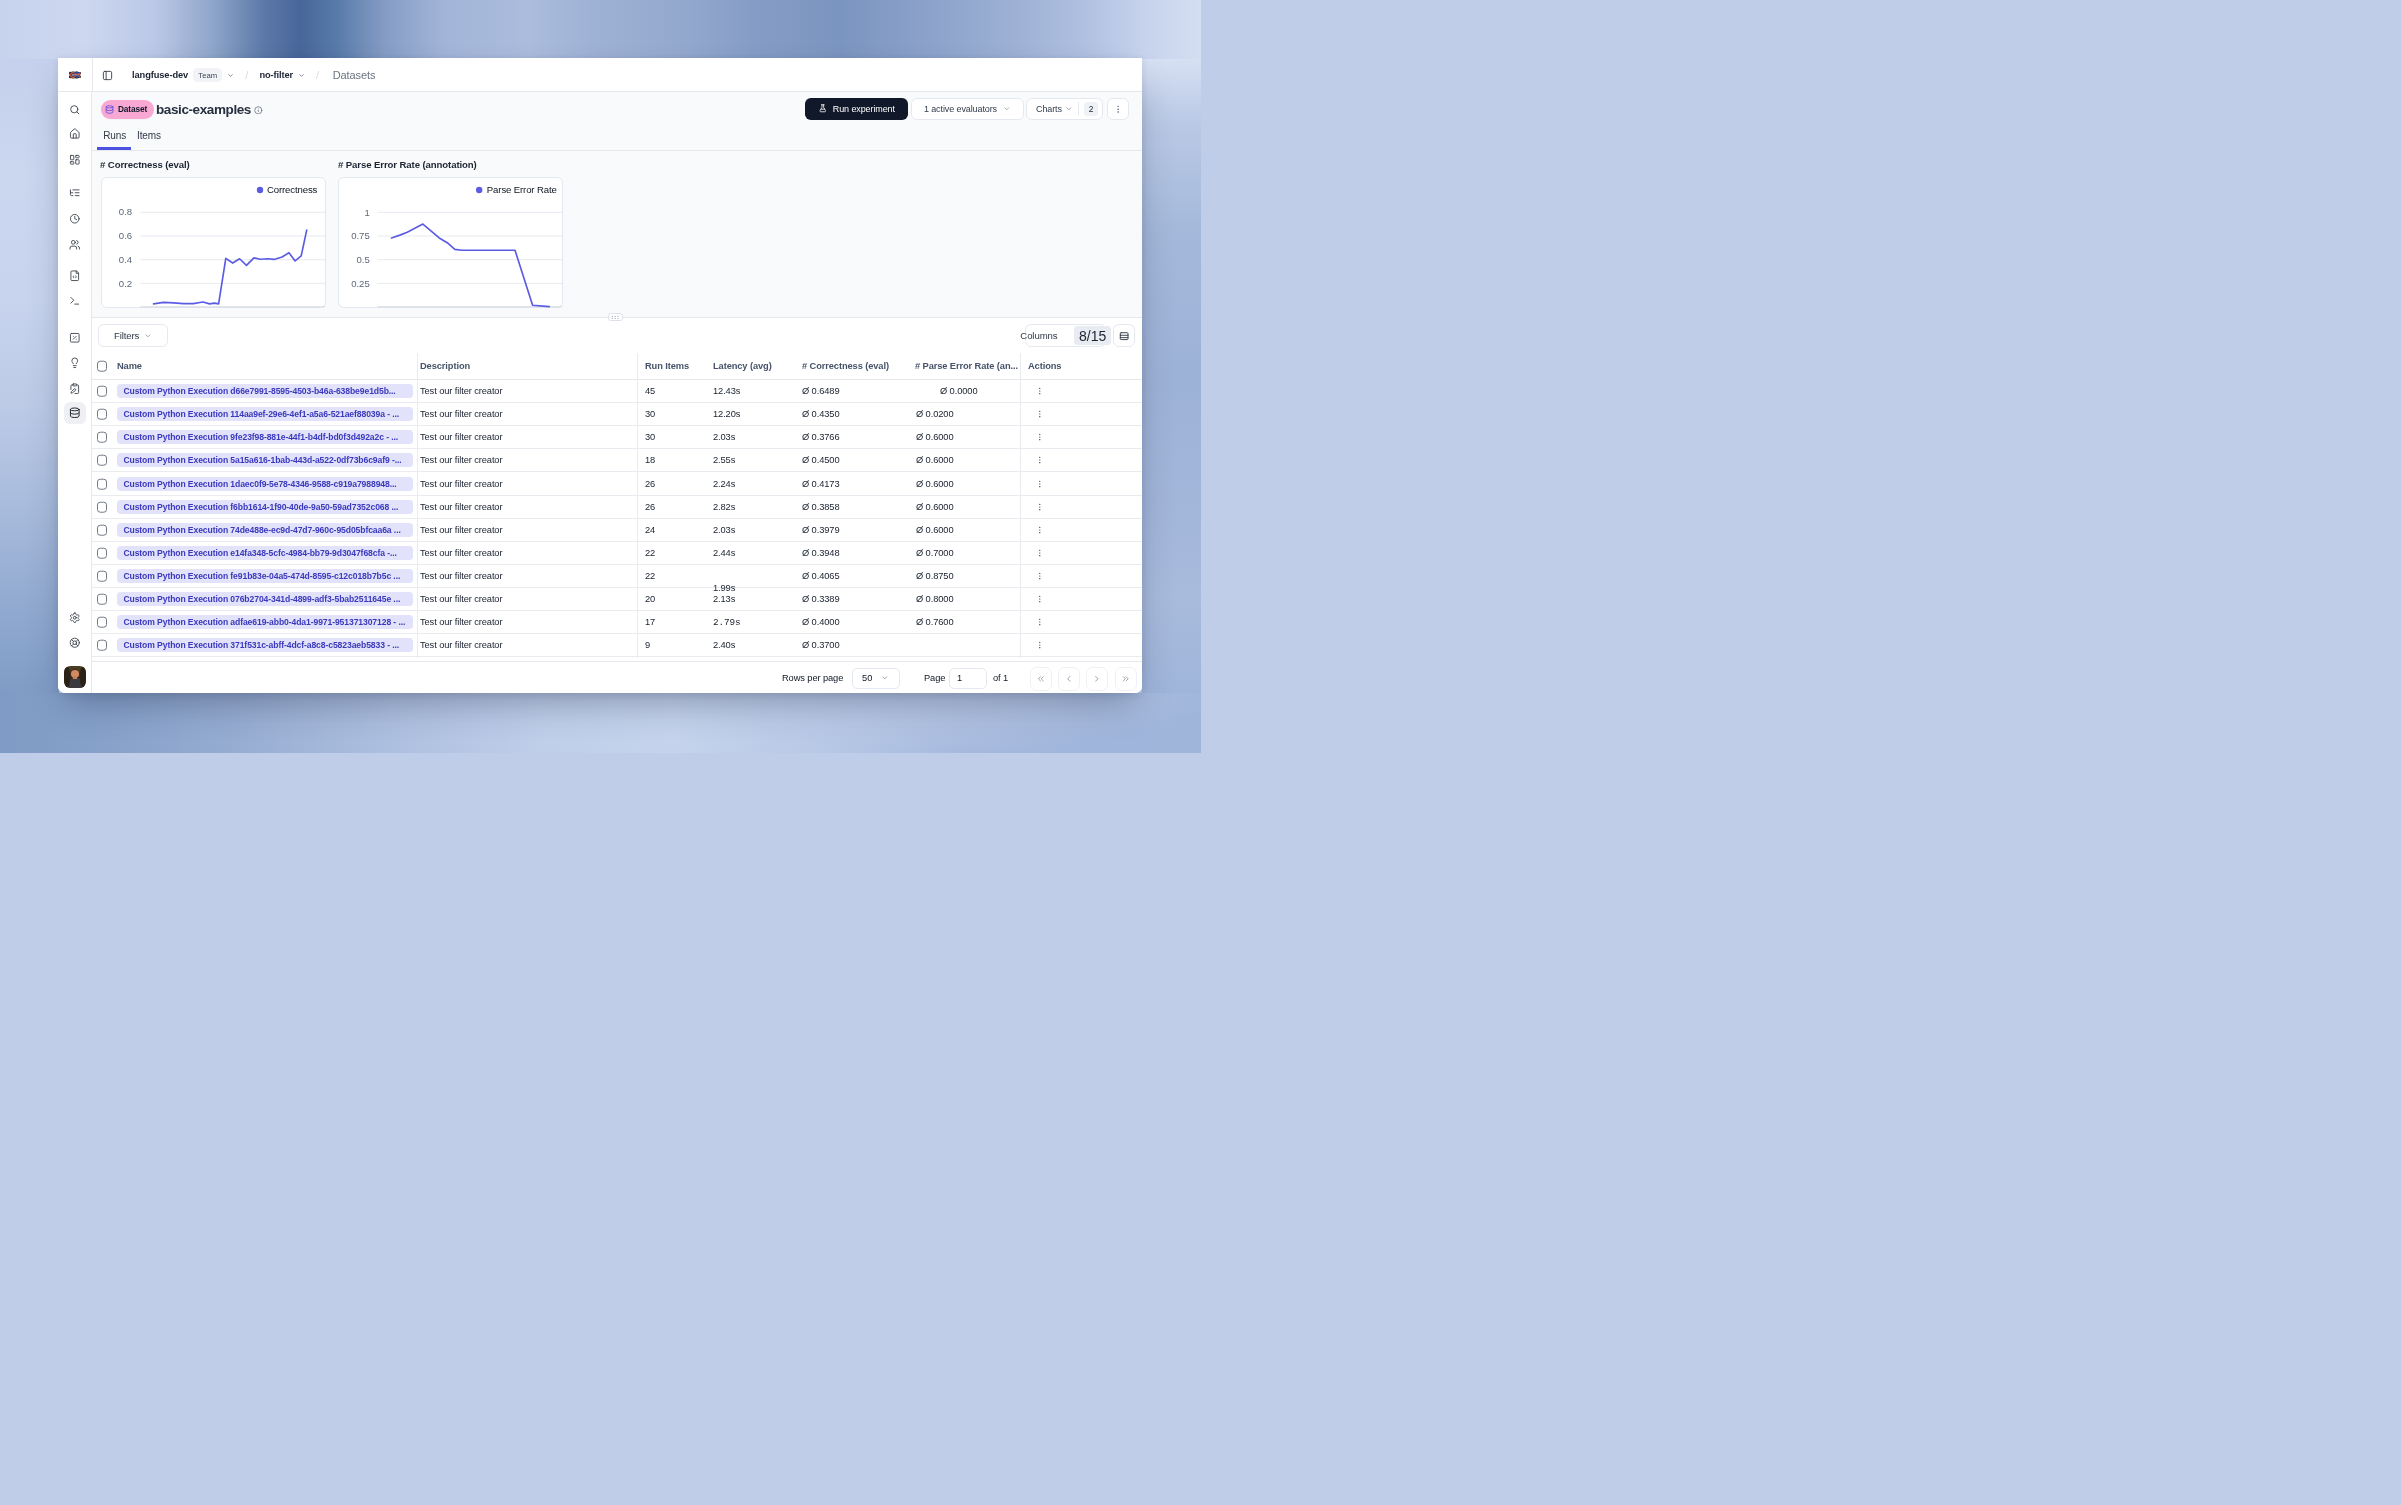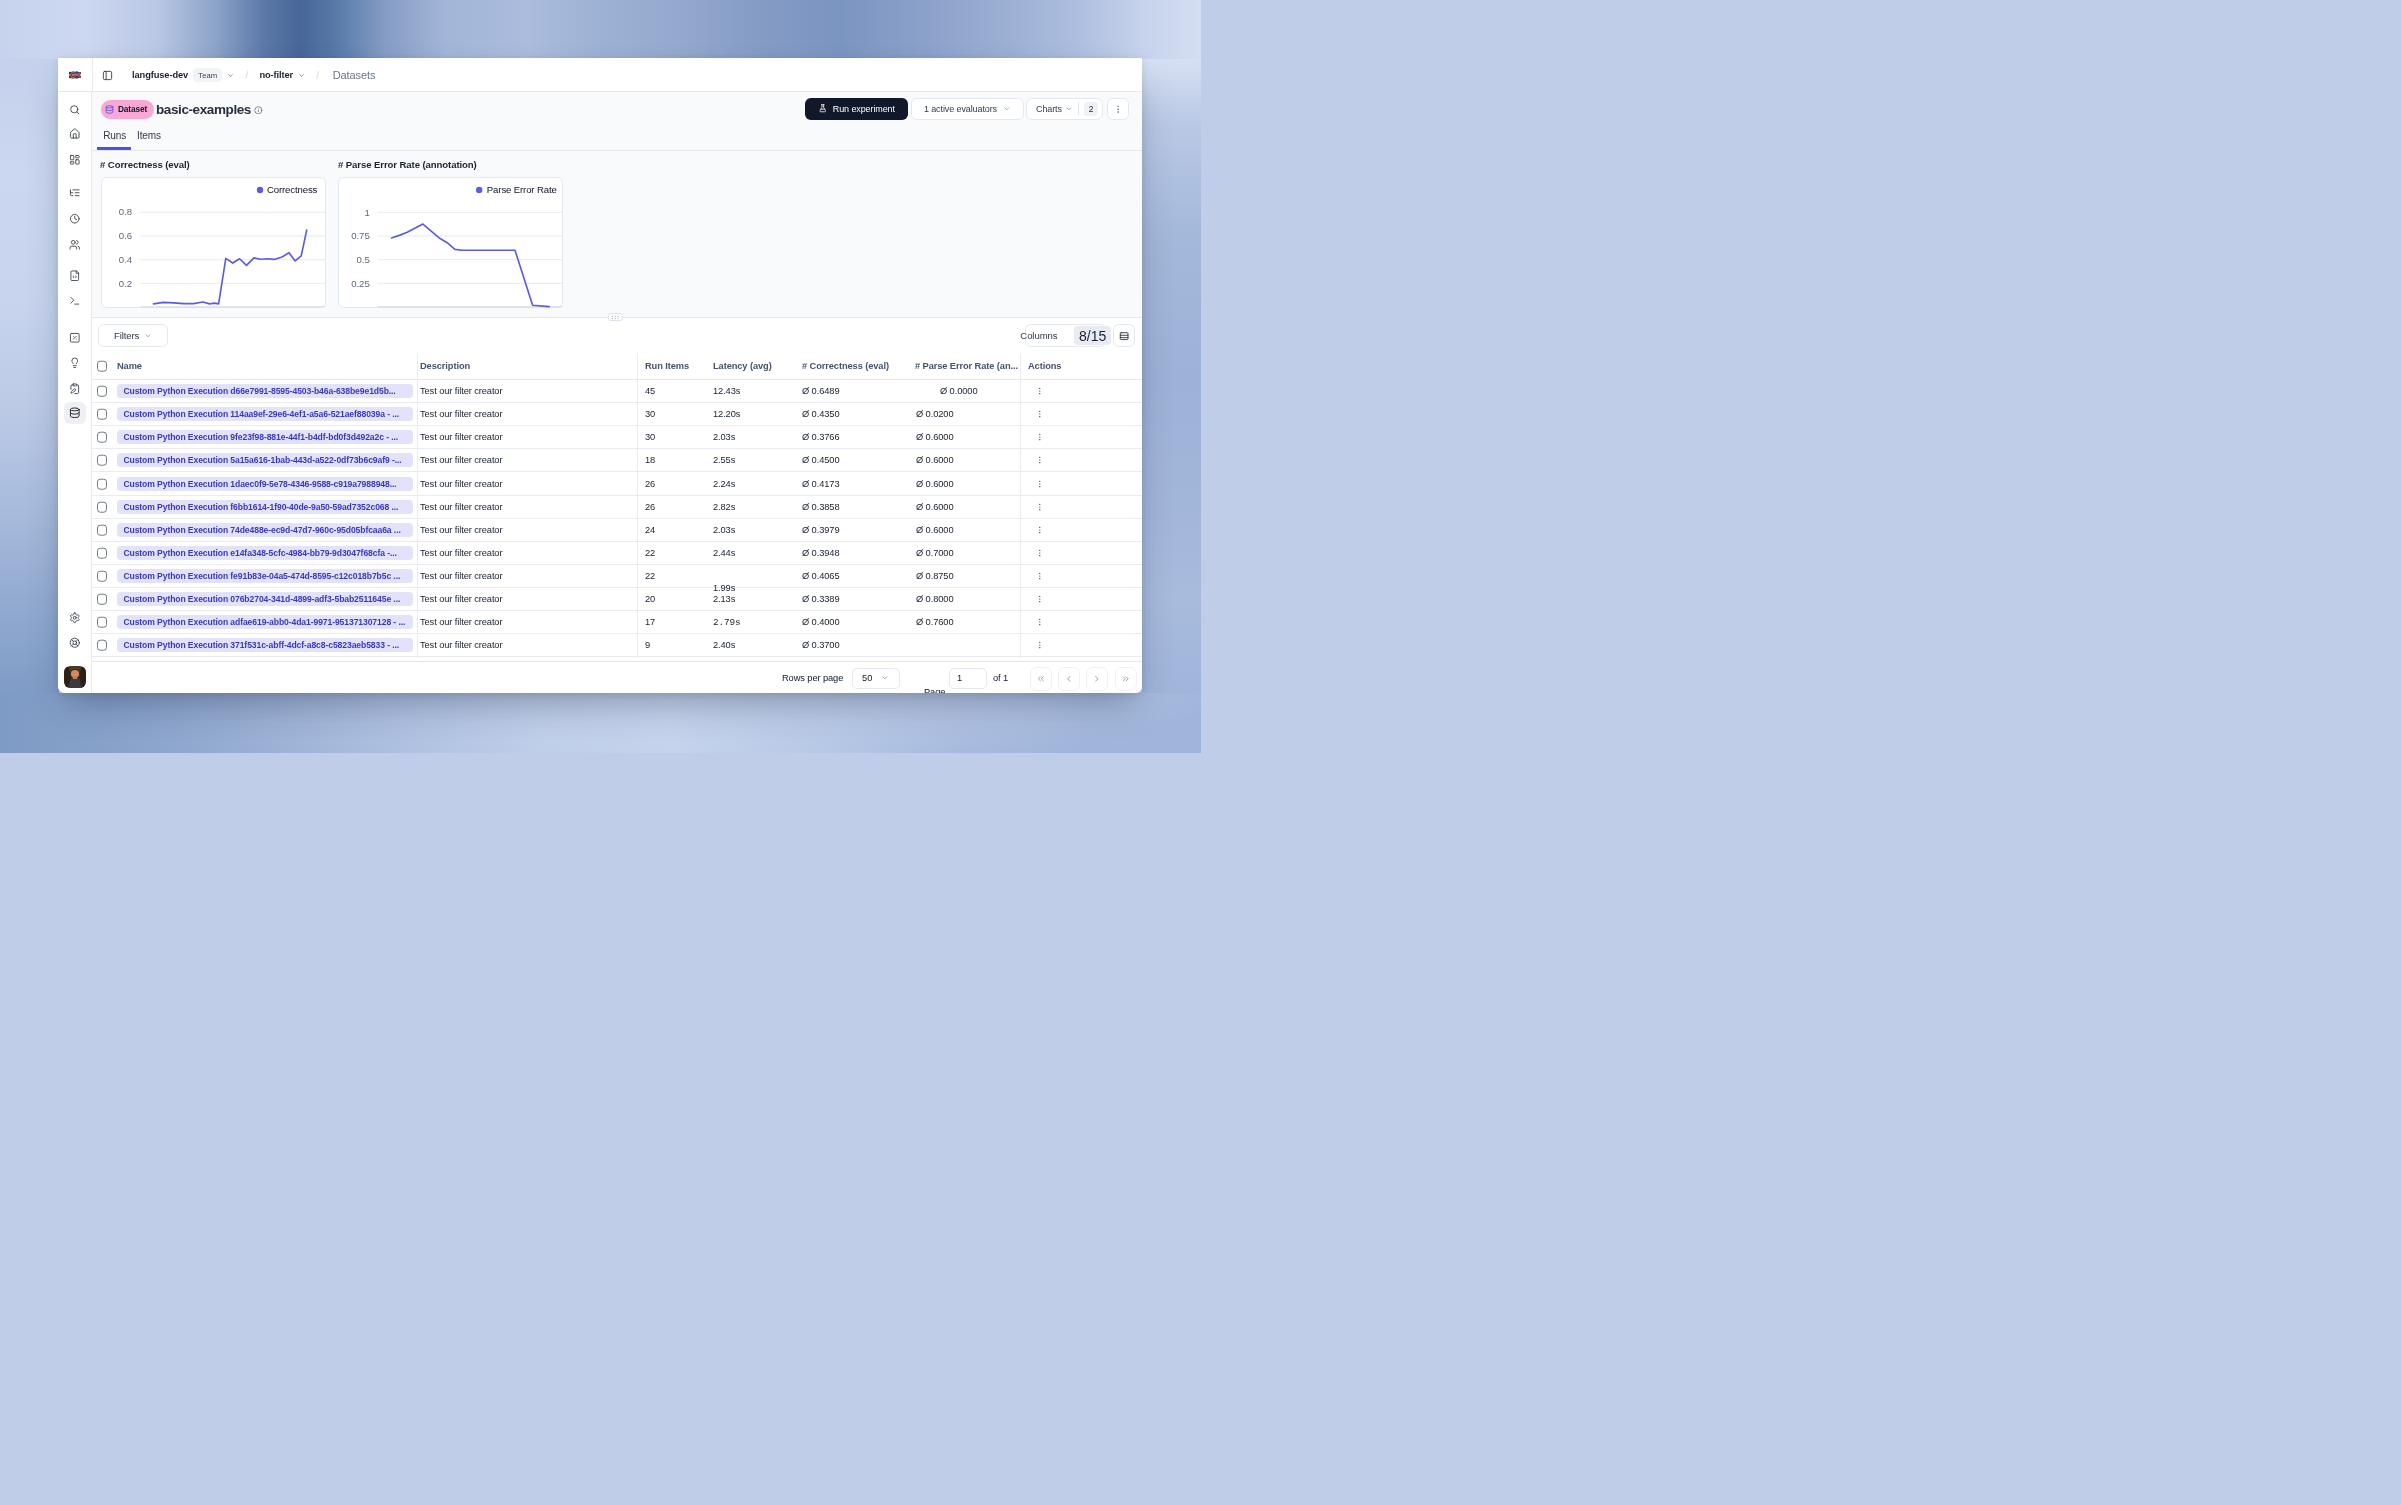--- a/index.html
+++ b/index.html
@@ -554,21 +554,21 @@
     </div>
 
     <div class="footer">
       <div class="ftext" style="left:690px;">Rows per page</div>
       <div class="fbox" style="left:760px; width:48px; display:flex; align-items:center; padding-left:9px;">
         <span style="font-size:9.3px; color:#111827;">50</span>
         <svg style="margin-left:9px;" width="7.7" height="7.7" viewBox="0 0 24 24" fill="none" stroke="#7a838f" stroke-width="2.2" stroke-linecap="round" stroke-linejoin="round">
             <path d="m6 9 6 6 6-6"></path>
           </svg>
       </div>
-      <div class="ftext" style="left:832px;margin-top:14px;">Page</div>
+      <div class="ftext" style="left:832px;">Page</div>
       <div class="fbox" style="left:857px; width:38px; display:flex; align-items:center; padding-left:7px;">
         <span style="font-size:9.3px; color:#111827;">1</span>
       </div>
       <div class="ftext" style="left:901px;">of 1</div>
       <div class="pgbtn" style="left:938px;">
           <svg width="9.6" height="9.6" viewBox="0 0 24 24" fill="none" stroke="#8b939e" stroke-width="2.2" stroke-linecap="round" stroke-linejoin="round">
             <path d="m11 17-5-5 5-5"></path>
             <path d="m18 17-5-5 5-5"></path>
           </svg>
         </div>

